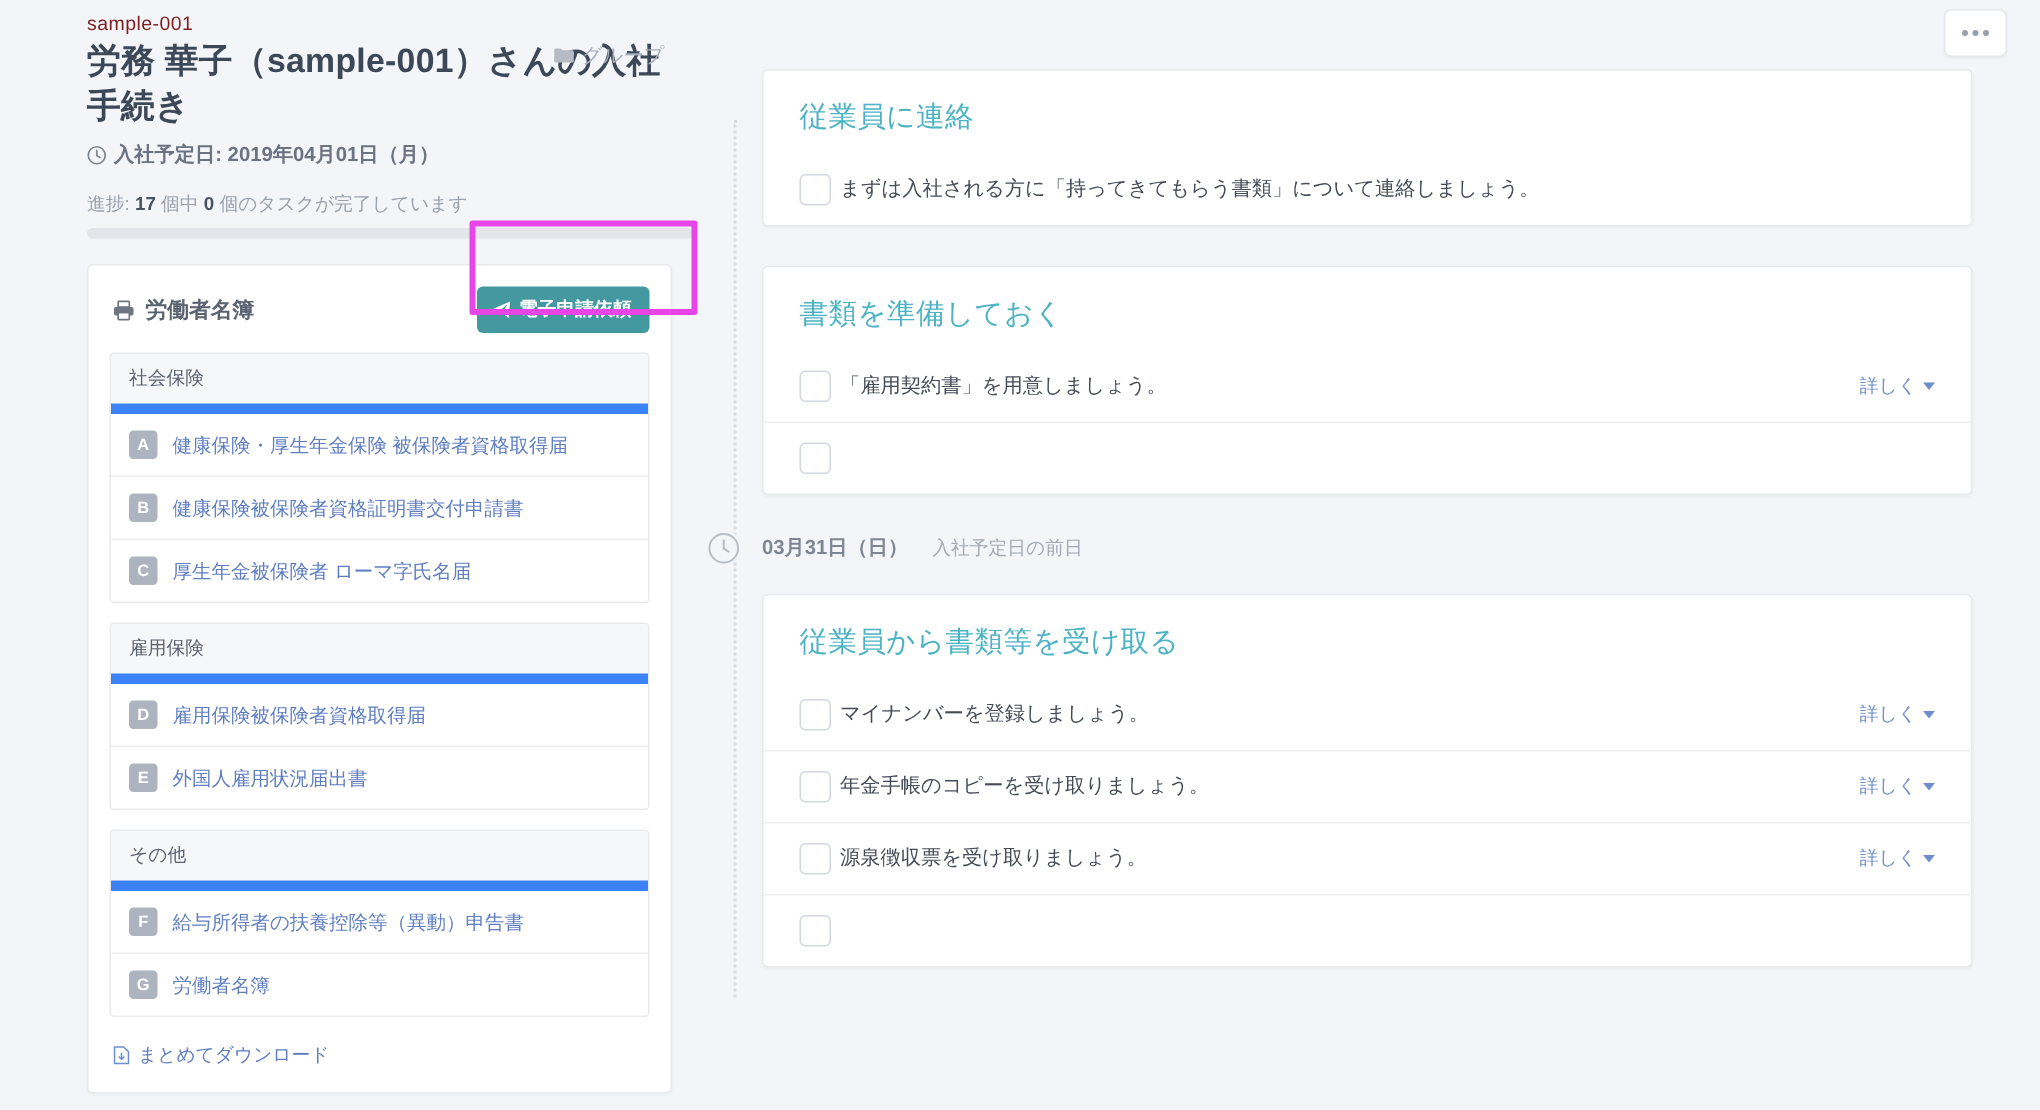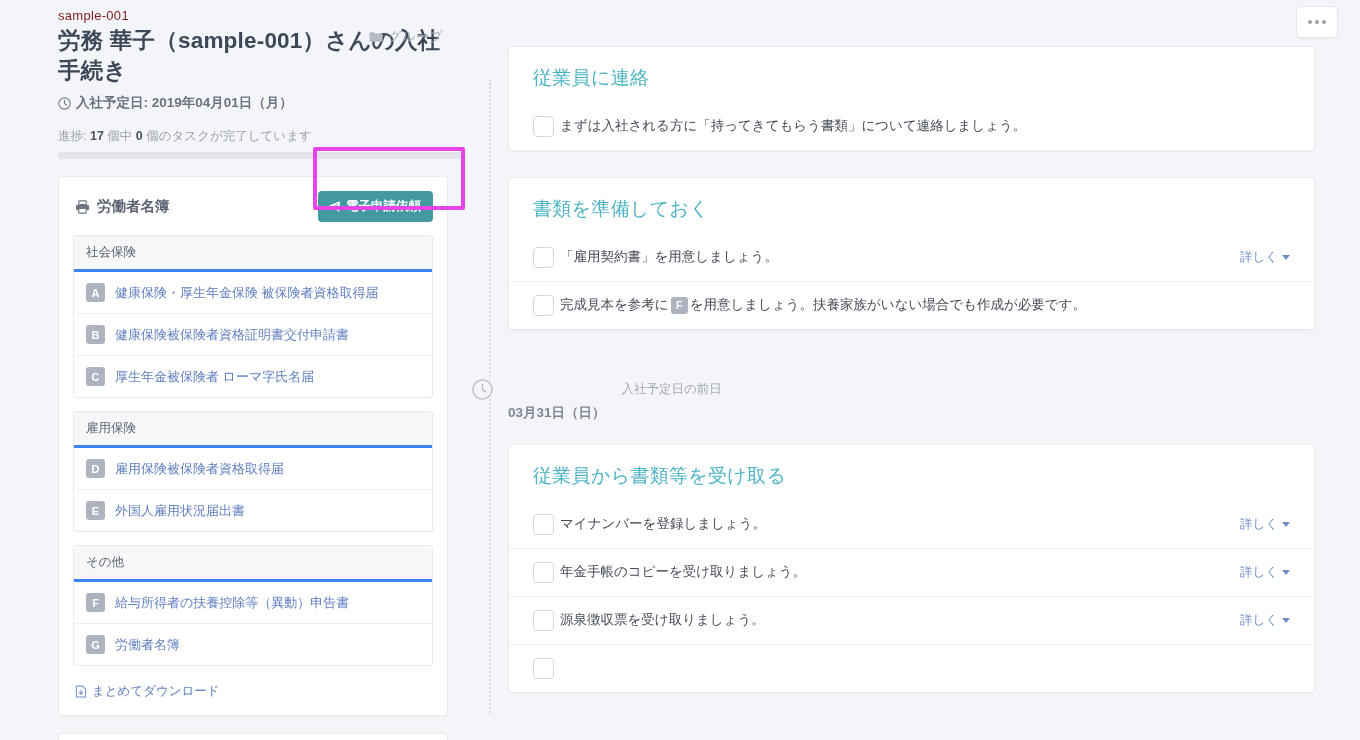--- a/index.html
+++ b/index.html
@@ -53,21 +53,21 @@
     font-family: inherit; white-space: nowrap;
   }
   .highlight-box {
     position: absolute; border: 4px solid #e845e8; border-radius: 2px;
     left: 313px; top: 147px; width: 152px; height: 63px; pointer-events: none; z-index: 5;
   }
 
   .doc-group { margin: 0 14px 13px 14px; border: 1px solid #e8eaee; border-radius: 3px; overflow: hidden; }
   .doc-group-head {
     background: #f6f7f9; padding: 8px 12px; font-size: 12.5px; color: #5b6270;
-    border-bottom: 3px solid #3b82f6;
+    border-bottom: 7px solid #3b82f6;
   }
   .doc-row {
     display: flex; align-items: center; gap: 10px; padding: 11px 12px;
     border-bottom: 1px solid #edeff2; background: #fff;
   }
   .doc-row:last-child { border-bottom: none; }
   .badge {
     width: 19px; height: 19px; border-radius: 3px; background: #aeb4bf; color: #fff;
     font-size: 11px; font-weight: bold; display: flex; align-items: center;
     justify-content: center; flex: 0 0 19px;
@@ -94,21 +94,21 @@
   .tl-marker {
     position: relative; display: flex; align-items: center; gap: 12px;
     margin-bottom: 22px; z-index: 2;
   }
   .tl-icon {
     position: absolute; left: -38px; top: 50%; transform: translateY(-50%);
     width: 24px; height: 24px; border-radius: 50%; background: #f4f5f8;
     display: flex; align-items: center; justify-content: center;
   }
   .tl-label { font-size: 14px; font-weight: bold; color: #9ba1ac; letter-spacing: .5px; }
-  .tl-date { font-size: 13.5px; font-weight: bold; color: #7f8693; margin-top: 48px; }
+  .tl-date { font-size: 13.5px; font-weight: bold; color: #7f8693; }
   .tl-date-sub { font-size: 12.5px; color: #a3a9b4; font-weight: normal; margin-left: 4px; }
 
   .task-card {
     background: #fff; border: 1px solid #e8eaee; border-radius: 4px;
     box-shadow: 0 1px 2px rgba(30,40,60,.04); margin-bottom: 26px; position: relative; z-index: 2;
   }
   .task-title {
     font-size: 19px; color: #4bb3c4; font-weight: normal;
     padding: 18px 24px 12px 24px; letter-spacing: .3px;
   }
@@ -286,21 +286,20 @@
         <div class="task-row first">
           <span class="checkbox"></span>
           <span class="task-text">「雇用契約書」を用意しましょう。</span>
           <span class="detail-link">
             <span>詳しく</span>
             <span class="caret"></span>
           </span>
         </div>
         <div class="task-row">
           <span class="checkbox"></span>
-          <span class="task-text"><span>完成見本を参考に</span><span class="inline-badge">F</span><span>を用意しましょう。扶養家族がいない場合でも作成が必要です。</span></span>
         </div>
       </div>
 
       <div class="tl-marker">
         <span class="tl-icon">
           <svg width="21" height="21" viewBox="0 0 22 22">
               <circle cx="11" cy="11" r="10" fill="none" stroke="#b8bdc6" stroke-width="1.4"></circle>
               <path d="M11 5.6V11.3l3.4 2.1" stroke="#b8bdc6" stroke-width="1.5" fill="none" stroke-linecap="round"></path>
             </svg>
         </span>

